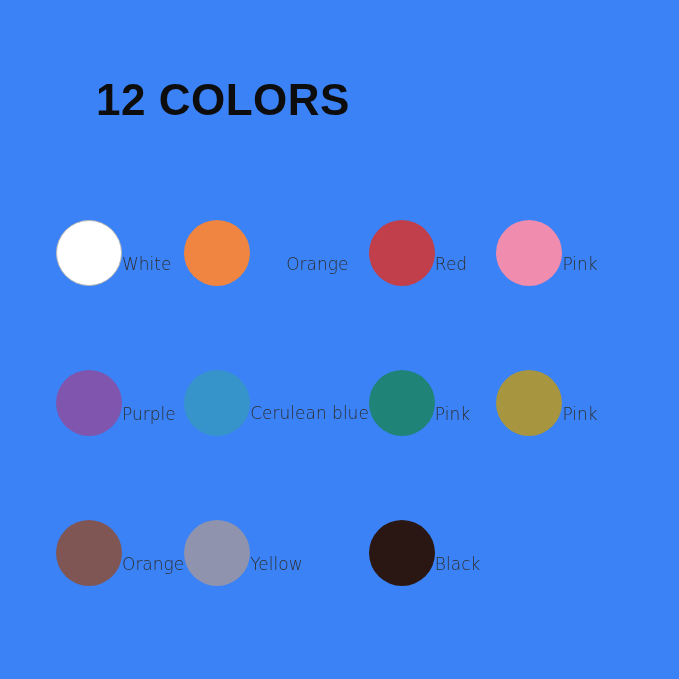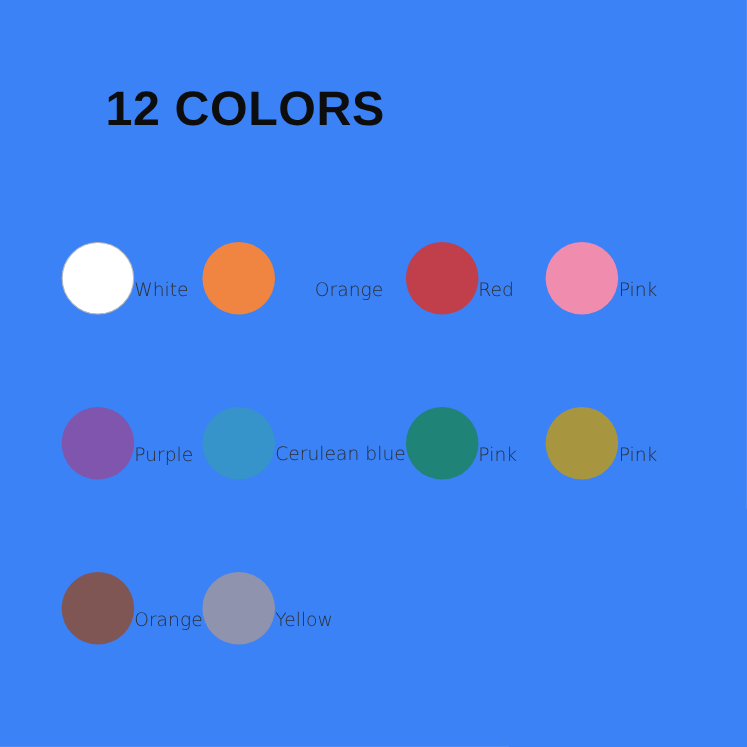--- a/index.html
+++ b/index.html
@@ -121,15 +121,19 @@
     <div class="cell">
       <div class="swatch" style="background-color: rgb(128, 86, 85);"></div>
       <div class="label" style="color: rgb(46, 46, 46);">Orange</div>
     </div>
 
     <div class="cell">
       <div class="swatch" style="background-color: rgb(143, 147, 173);"></div>
       <div class="label" style="color: rgb(46, 46, 46);">Yellow</div>
     </div>
 
+    <div class="cell">
+      <div class="swatch" style="background-color: rgb(42, 23, 20);"></div>
+      <div class="label" style="color: rgb(46, 46, 46);">Black</div>
+    </div>
 
   </div>
 </div>
 
 </body></html>

